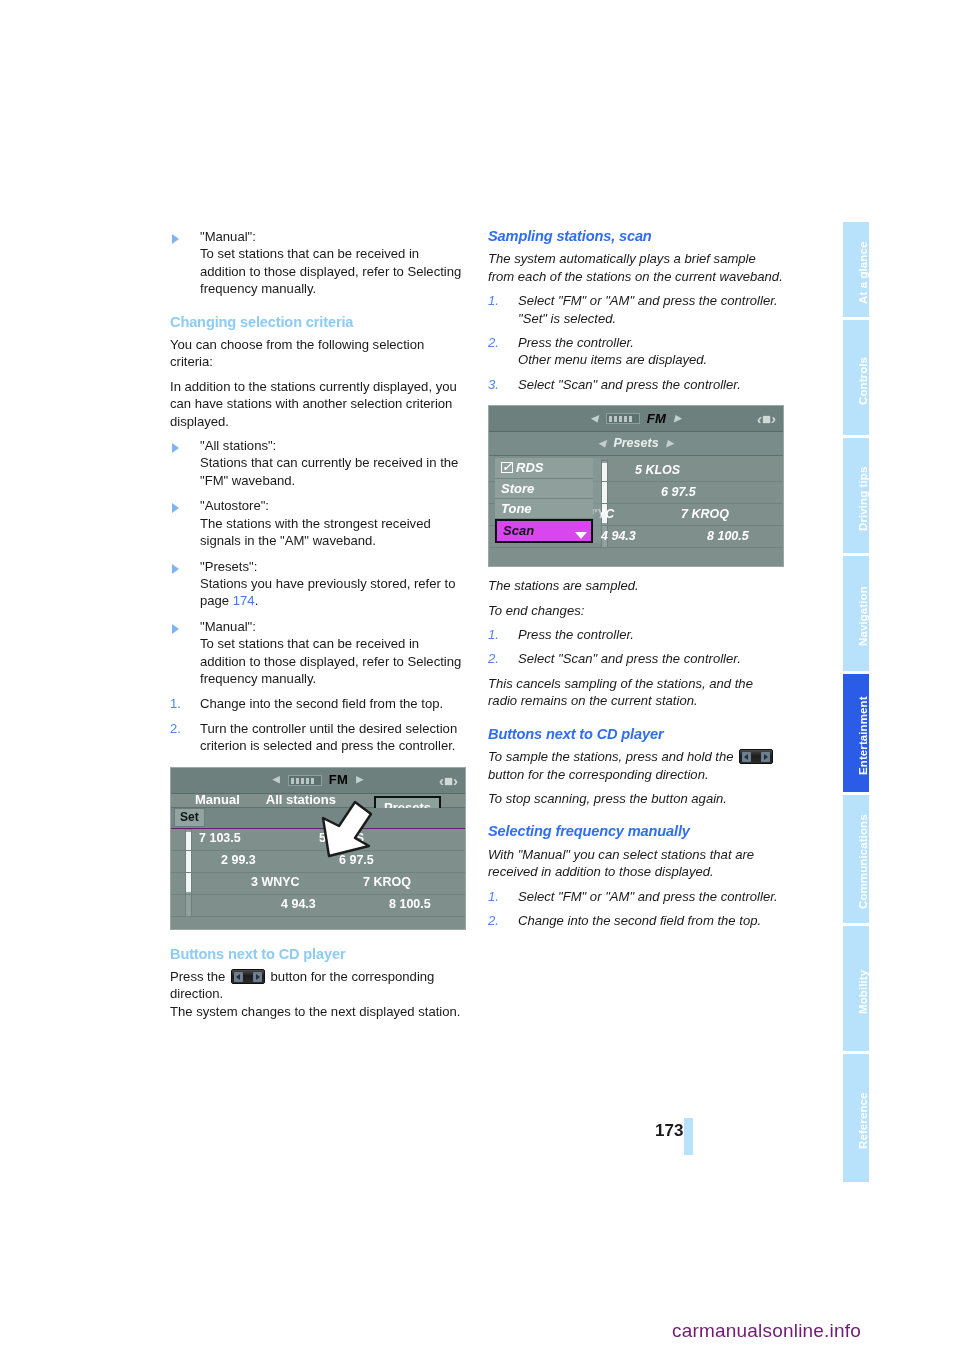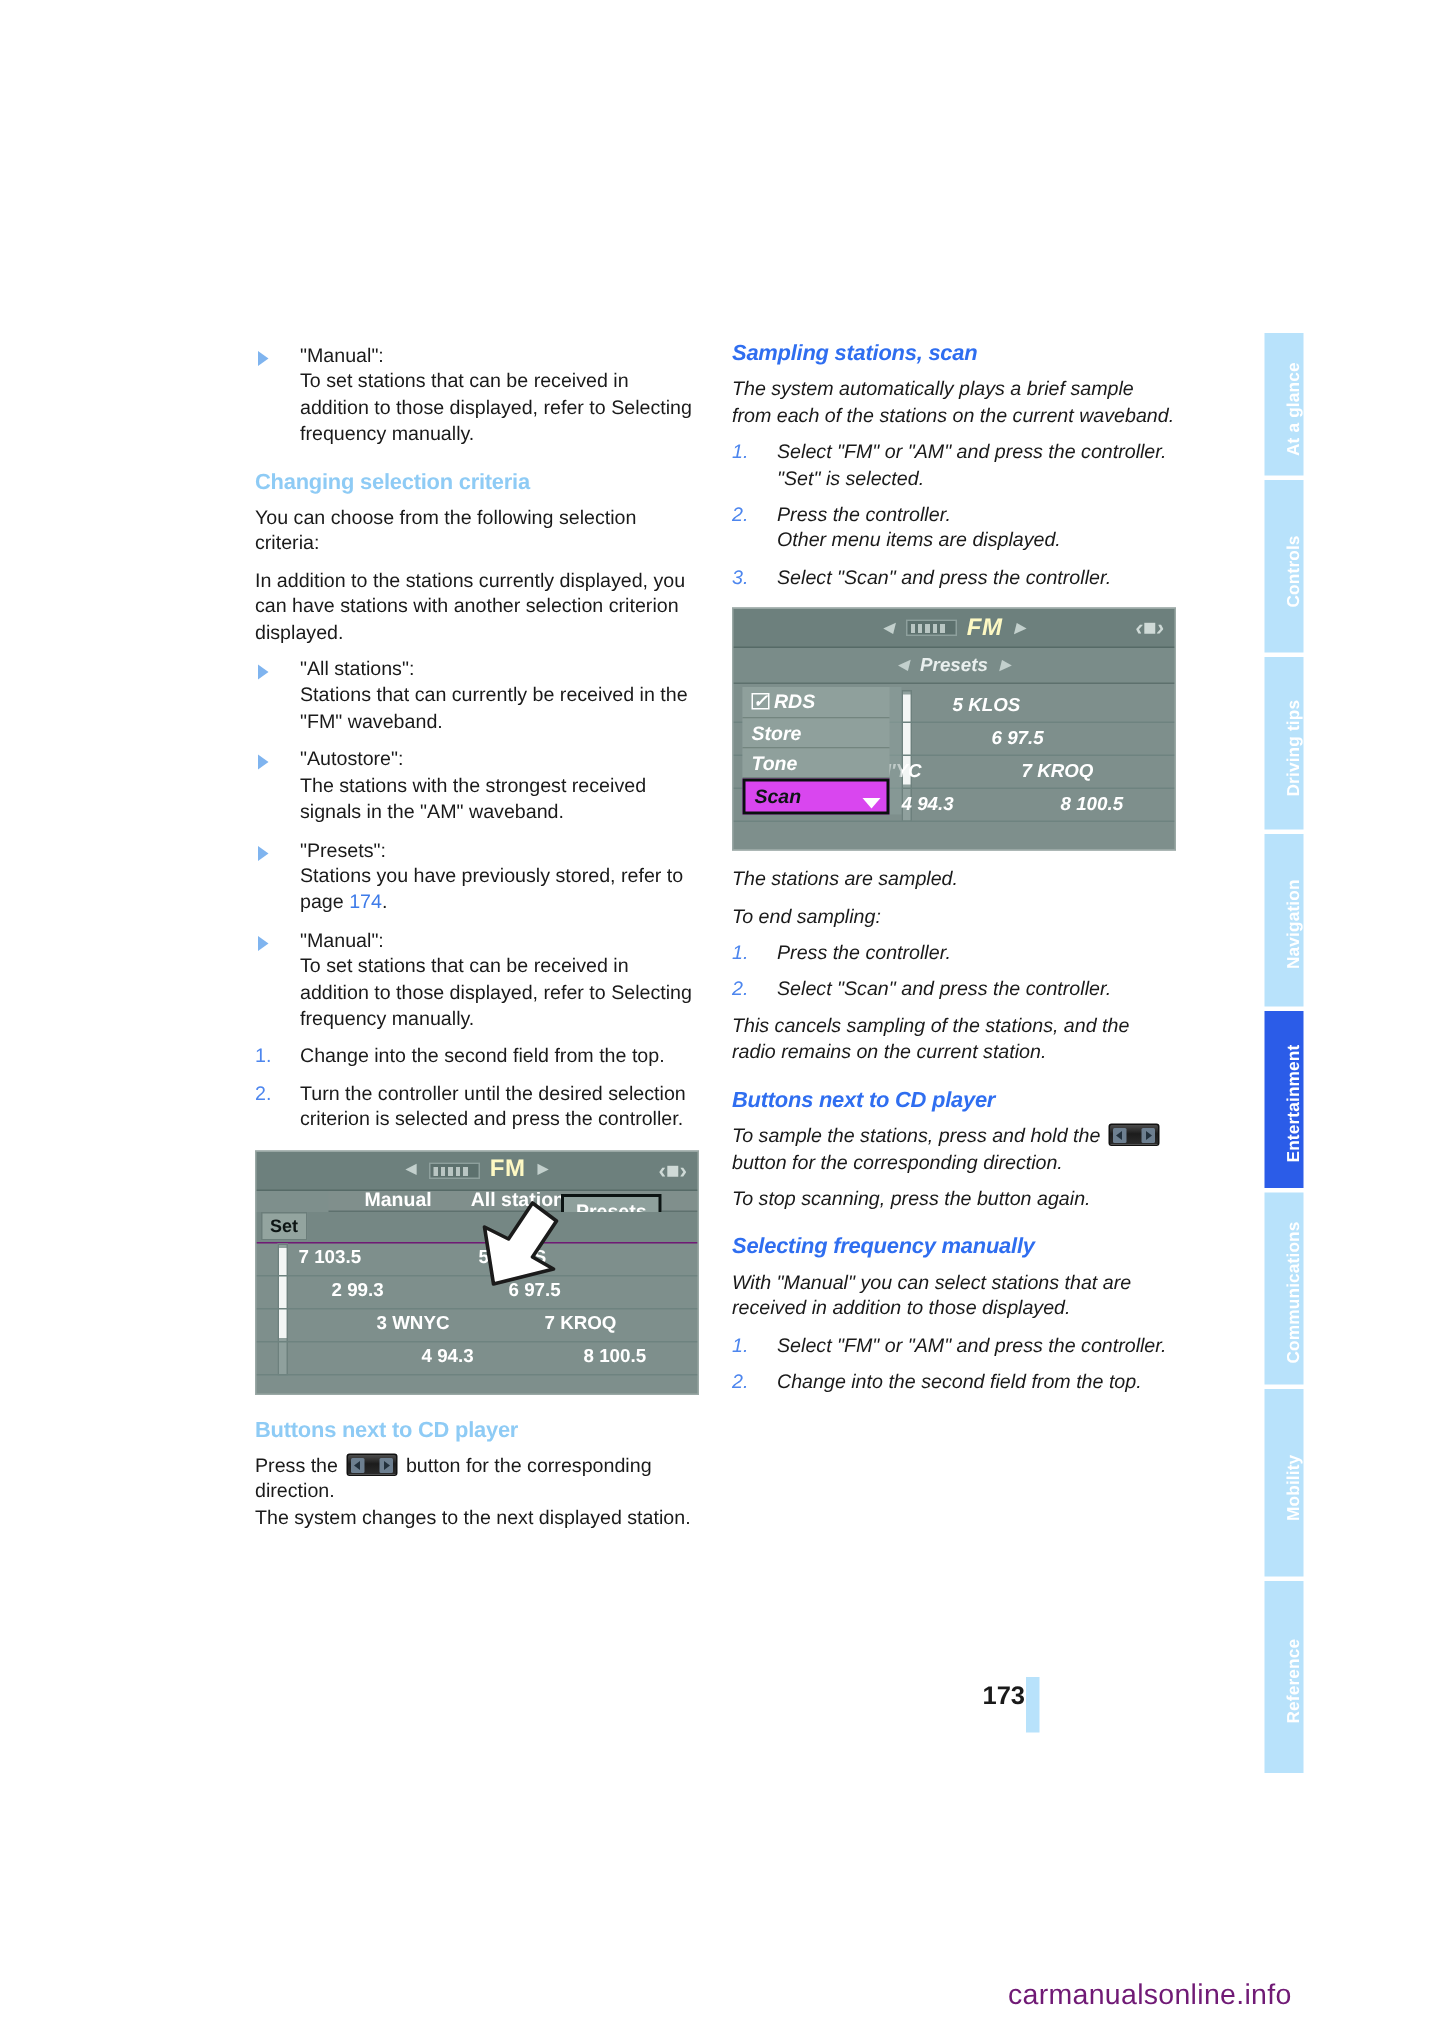--- a/index.html
+++ b/index.html
@@ -147,21 +147,21 @@
   .fig1 { width: 296px; height: 163px; margin: 12px 0 8px 0; }
   .fig2 { width: 296px; height: 162px; margin: 12px 0 10px 0; }
 
   .fig-head {
     height: 26px;
     background: #6d807d;
     border-bottom: 1px solid #566a67;
     display: flex; align-items: center; justify-content: center;
     position: relative;
   }
-  .fm-label { font-size: 16px; letter-spacing: .4px; color: #fef9c3; }
+  .fm-label { font-size: 13px; letter-spacing: .4px; color: #000000; }
   .arrow-s { color: #c3d0cd; font-size: 9px; margin: 0 8px; }
   .sig-bar {
     display: inline-block;
     width: 34px; height: 11px;
     background: #5d716e;
     border: 1px solid #8ea09d;
     margin-right: 7px;
     vertical-align: middle;
     position: relative;
   }
@@ -184,21 +184,20 @@
     display: flex; align-items: center; justify-content: center;
     font-size: 12.5px;
     color: #e9efee;
   }
   .tabrow {
     height: 14px;
     background: #808f8c;
     border-bottom: 1px solid #5e716e;
     display: flex; align-items: center;
     position: relative;
-    margin-left: 48px;
   }
   .tabrow .t { color: #ffffff; font-size: 13px; }
   .t-manual { margin-left: 24px; }
   .t-all    { margin-left: 26px; }
   .t-presets {
     position: absolute; right: 24px; top: 2px;
     background: #8ea09c;
     border: 2px solid #0c1413;
     padding: 1px 8px;
     color: #101a19;
@@ -497,21 +496,21 @@
           <span>Tone</span>
         </div>
         <div class="dd-item sel" style="position:relative">
           <span>Scan</span>
           <span class="dd-caret"></span>
         </div>
       </div>
     </div>
 
     <p>The stations are sampled.</p>
-    <p>To end sampling:</p>
+    <p>To end changes:</p>
 
     <div class="nitem">
       <span class="num">1.</span>
       <span>Press the controller.</span>
     </div>
     <div class="nitem">
       <span class="num">2.</span>
       <span>Select "Scan" and press the controller.</span>
     </div>
 

